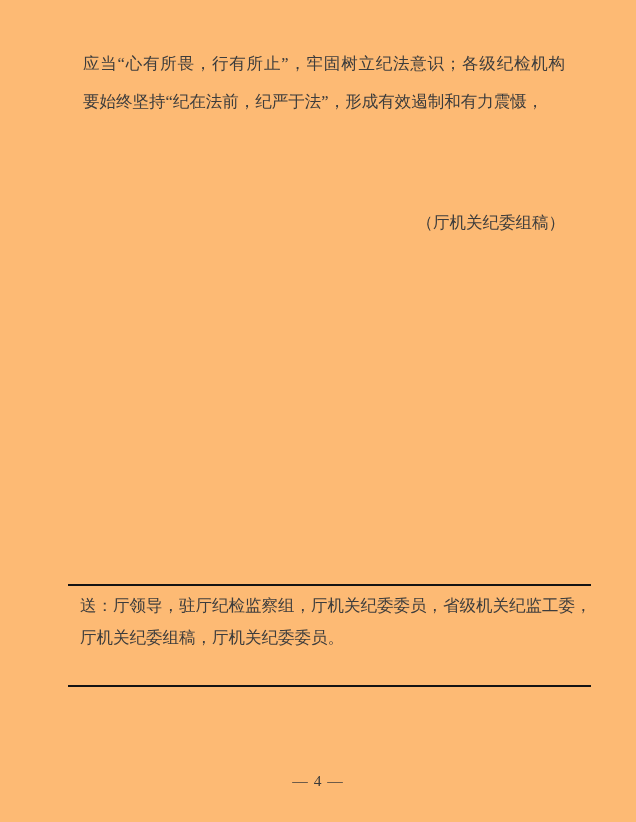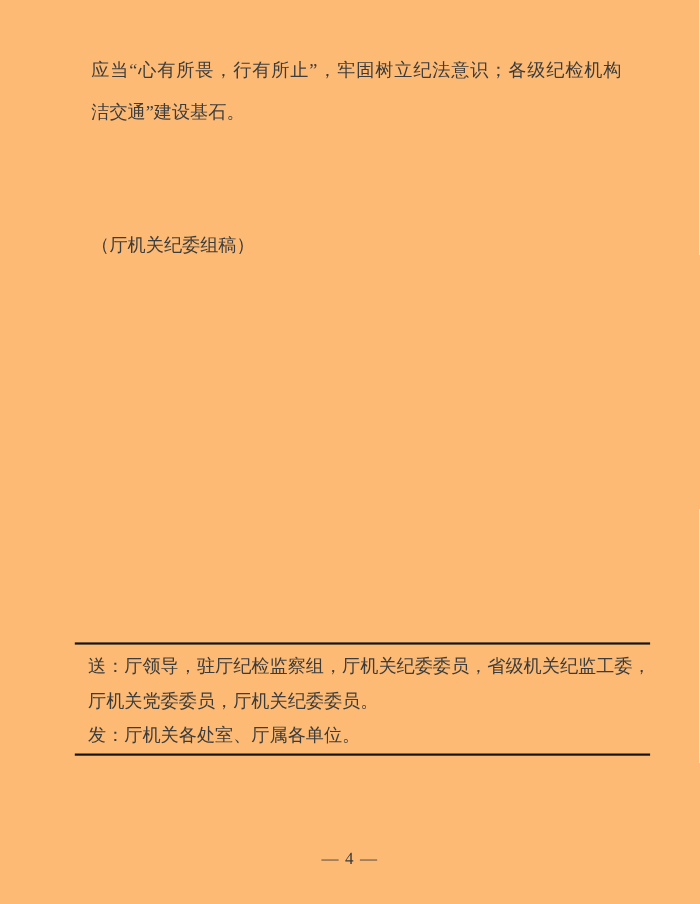--- a/index.html
+++ b/index.html
@@ -29,20 +29,21 @@
     text-align: left;
     text-align-last: left;
   }
   .byline {
     position: absolute;
     left: 83px;
     top: 205px;
     width: 482px;
     font-size: 16.5px;
     line-height: 35px;
+    text-align: right;
   }
   .rule {
     position: absolute;
     left: 68px;
     width: 523px;
     height: 2px;
     background: #141414;
   }
   .rule-top { top: 584px; }
   .rule-bottom { top: 685px; }
@@ -65,30 +66,29 @@
     color: #3a3a3a;
   }
 </style>
 </head>
 <body>
 
 <div class="page">
 
   <div class="para">
     <div class="para-line">应当“心有所畏，行有所止”，牢固树立纪法意识；各级纪检机构</div>
-    <div class="para-line">洁交通”建设基石。</div>
+    <div class="para-line">要始终坚持“纪在法前，纪严于法”，形成有效遏制和有力震慑，</div>
   </div>
 
   <div class="byline">（厅机关纪委组稿）</div>
 
   <div class="rule rule-top"></div>
 
   <div class="distribution">
     <div>送：厅领导，驻厅纪检监察组，厅机关纪委委员，省级机关纪监工委，</div>
-    <div>厅机关党委委员，厅机关纪委委员。</div>
-    <div>发：厅机关各处室、厅属各单位。</div>
+    <div>厅机关纪委组稿，厅机关纪委委员。</div>
   </div>
 
   <div class="rule rule-bottom"></div>
 
   <div class="page-number">— 4 —</div>
 
 </div>
 
 </body></html>

